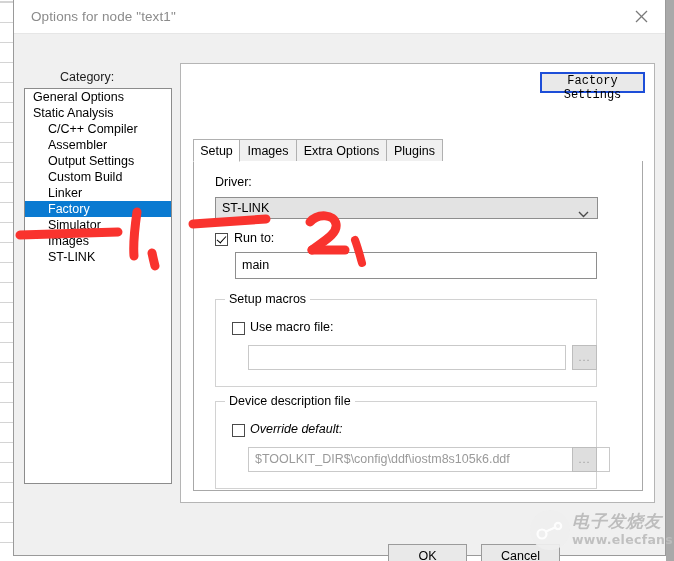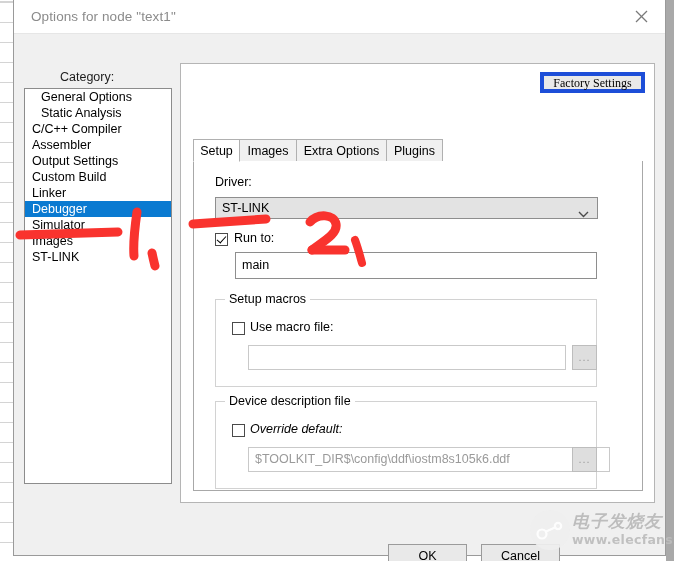--- a/index.html
+++ b/index.html
@@ -88,25 +88,25 @@
     background: #ffffff;
     border: 1px solid #8c8c8c;
     box-sizing: border-box;
     overflow: hidden;
   }
   .cat-item {
     height: 16px;
     line-height: 16px;
     font-size: 12.5px;
     color: #000000;
-    padding-left: 16px;
-    white-space: nowrap;
-    box-sizing: border-box;
-  }
-  .cat-item.indent { padding-left: 7px; }
+    padding-left: 8px;
+    white-space: nowrap;
+    box-sizing: border-box;
+  }
+  .cat-item.indent { padding-left: 23px; }
   .cat-item.selected {
     background: #0a7ad1;
     color: #ffffff;
   }
 
   
   #right-panel {
     position: absolute;
     left: 166px; top: 63px;
     width: 475px;
@@ -114,24 +114,24 @@
     background: #ffffff;
     border: 1px solid #b5b5b5;
     box-sizing: border-box;
   }
   #factory-settings {
     position: absolute;
     right: 9px; top: 8px;
     width: 105px;
     height: 21px;
     background: #e9e9e9;
-    border: 4px solid #1d4ed8;
+    border: 2px solid #1d4ed8;
     font-size: 12px;
     color: #000000;
-    font-family: Liberation Serif, serif;
+    font-family: Liberation Mono, monospace;
     cursor: default;
     padding: 0;
     box-sizing: border-box;
   }
 
   
   #tabstrip {
     position: absolute;
     left: 12px; top: 75px;
     width: 450px;
@@ -349,21 +349,21 @@
 
   <div id="category-label">Category:</div>
   <div id="category-list">
       <div class="cat-item">General Options</div>
       <div class="cat-item">Static Analysis</div>
       <div class="cat-item indent">C/C++ Compiler</div>
       <div class="cat-item indent">Assembler</div>
       <div class="cat-item indent">Output Settings</div>
       <div class="cat-item indent">Custom Build</div>
       <div class="cat-item indent">Linker</div>
-      <div class="cat-item indent selected">Debugger</div>
+      <div class="cat-item indent selected">Factory</div>
       <div class="cat-item indent">Simulator</div>
       <div class="cat-item indent">Images</div>
       <div class="cat-item indent">ST-LINK</div>
     </div>
 
   <div id="right-panel">
 
     <button id="factory-settings">Factory Settings</button>
 
     <div id="tabstrip">

